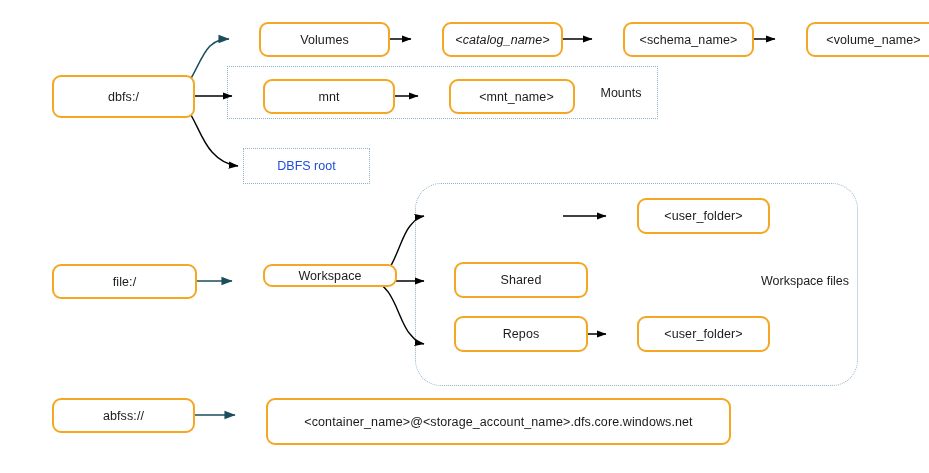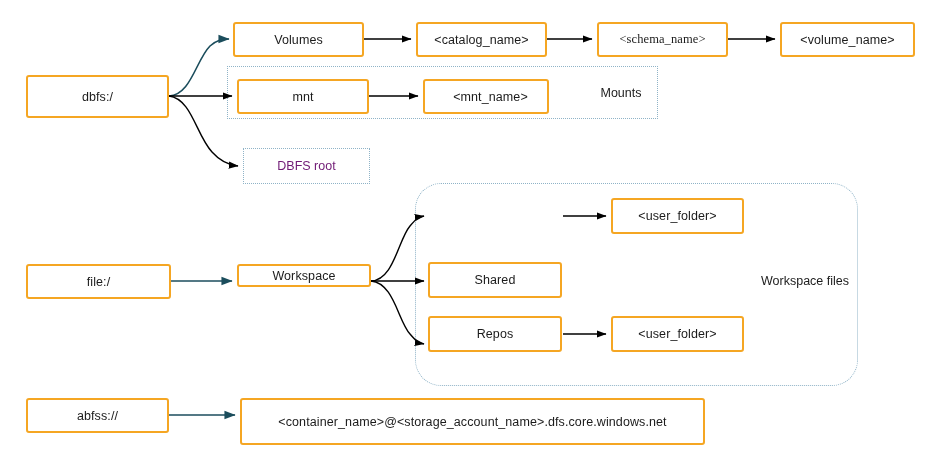--- a/index.html
+++ b/index.html
@@ -12,30 +12,31 @@
     width: 929px;
     height: 473px;
     background: #ffffff;
     font-family: "Liberation Sans", sans-serif;
     overflow: hidden;
   }
   .node {
     position: absolute;
     box-sizing: border-box;
     border: 2px solid #F5A623;
-    border-radius: 3px;
+    border-radius: 9px;
     background: #ffffff;
     display: flex;
     align-items: center;
     justify-content: center;
     color: #1b1b1b;
     font-size: 12.5px;
     letter-spacing: 0.1px;
     white-space: nowrap;
     z-index: 3;
+    margin-left: 26px;
   }
   .group-box {
     position: absolute;
     box-sizing: border-box;
     border: 1.6px dotted #8FB3C7;
     background: transparent;
     z-index: 1;
   }
   .group-box.rounded {
     border-radius: 26px;
@@ -52,21 +53,21 @@
     text-align: right;
   }
   .dotted-node {
     position: absolute;
     box-sizing: border-box;
     border: 1.6px dotted #8FB3C7;
     background: #ffffff;
     display: flex;
     align-items: center;
     justify-content: center;
-    color: #701a75;
+    color: #1d4ed8;
     font-size: 12.5px;
     white-space: nowrap;
     z-index: 3;
     text-align: right;
   }
   svg.edges {
     position: absolute;
     left: 0;
     top: 0;
     width: 929px;
@@ -124,23 +125,23 @@
 
     <path d="M563,334 L606,334" fill="none" stroke="#000000" stroke-width="1.4" marker-end="url(#arrow-black)"></path>
 
     <path d="M169,415 L235,415" fill="none" stroke="#1B4D5C" stroke-width="1.6" marker-end="url(#arrow-teal)"></path>
   </svg>
 
   <div class="node" style="left:26px; top:75px; width:143px; height:43px;">dbfs:/</div>
 
   <div class="node" style="left:233px; top:22px; width:131px; height:35px;">Volumes</div>
 
-  <div class="node" style="left:416px; top:22px; width:131px; height:35px;">&lt;catalog_name&gt;</div>
+  <div class="node" style="left:416px; top:22px; width:121px; height:35px;font-style:italic;">&lt;catalog_name&gt;</div>
 
-  <div class="node" style="left:597px; top:22px; width:131px; height:35px;font-family:Liberation Serif, serif;">&lt;schema_name&gt;</div>
+  <div class="node" style="left:597px; top:22px; width:131px; height:35px;">&lt;schema_name&gt;</div>
 
   <div class="node" style="left:780px; top:22px; width:135px; height:35px;">&lt;volume_name&gt;</div>
 
   <div class="node" style="left:237px; top:79px; width:132px; height:35px;">mnt</div>
 
   <div class="node" style="left:423px; top:79px; width:126px; height:35px;padding-left:9px;">&lt;mnt_name&gt;</div>
 
   <div class="dotted-node" style="left:243px; top:148px; width:127px; height:36px;">DBFS root</div>
 
   <div class="node" style="left:26px; top:264px; width:145px; height:35px;">file:/</div>

